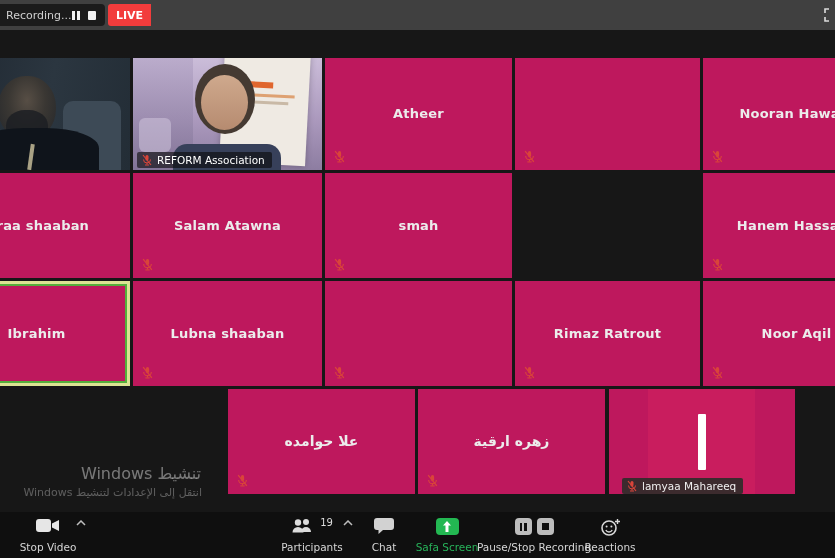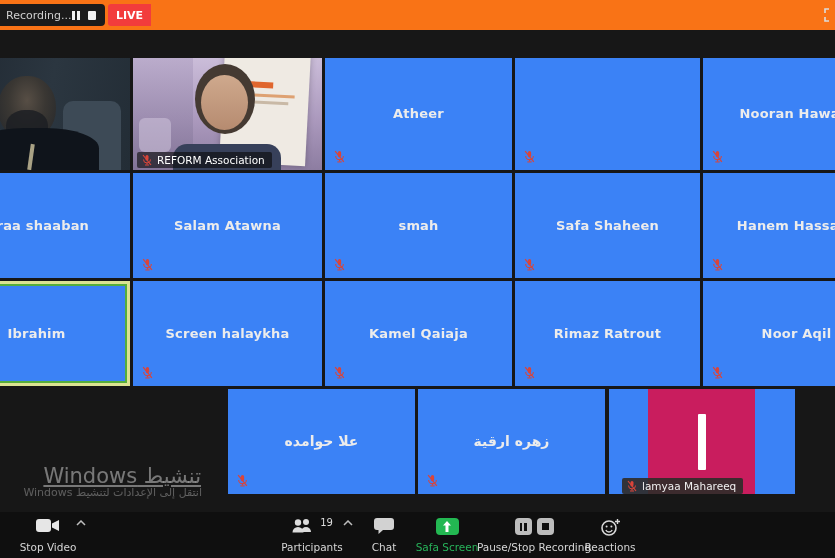--- a/index.html
+++ b/index.html
@@ -1,34 +1,34 @@
 <!DOCTYPE html>
 <html><head>
 <meta charset="utf-8">
 <style>
   * { margin:0; padding:0; box-sizing:border-box; }
   html,body { background:#000; }
   body { font-family:"DejaVu Sans", sans-serif; }
   .screen { position:relative; width:835px; height:558px; background:#141414; overflow:hidden; }
 
   
-  .topbar { position:absolute; left:0; top:0; width:835px; height:30px; background:#f97316; z-index:30; }
+  .topbar { position:absolute; left:0; top:0; width:835px; height:30px; background:#404040; z-index:30; }
   .rec-chip { position:absolute; left:0; top:4px; height:22px; width:105px; background:#1b1b1b; border-radius:0 4px 4px 0; display:flex; align-items:center; }
   .rec-text { color:#cfcfcf; font-size:11px; padding-left:6px; flex:1; white-space:nowrap; }
   .pause-glyph { display:inline-flex; gap:2px; margin-right:8px; cursor:pointer; }
   .pause-glyph i { width:3px; height:9px; background:#f2f2f2; display:block; }
   .stop-glyph { width:9px; height:9px; background:#f2f2f2; border-radius:1px; margin-right:9px; cursor:pointer; }
   .live-badge { position:absolute; left:108px; top:4px; height:22px; background:#f23c3c; color:#fff; font-weight:bold; font-size:11px; display:flex; align-items:center; padding:0 8px; border-radius:3px 0 0 3px; }
   .fb-chip { position:absolute; left:137px; top:4px; height:22px; background:#2e2e2e; color:#e8e8e8; font-size:11px; display:flex; align-items:center; padding:0 10px; border-radius:0 3px 3px 0; }
   .speaker-btn { position:absolute; right:23px; top:4px; height:22px; background:#2d2d2d; color:#e8e8e8; font-size:11px; display:flex; align-items:center; gap:6px; padding:0 9px; border-radius:4px; cursor:pointer; }
   .expand-btn { position:absolute; right:-6px; top:7px; width:18px; height:16px; }
 
   
   .grid-bg { position:absolute; left:0; top:30px; width:835px; height:482px; background:#171717; }
-  .tile { position:absolute; background:#3b82f6; overflow:hidden; cursor:pointer; }
+  .tile { position:absolute; background:#be185d; overflow:hidden; cursor:pointer; }
   .tile .pname { position:absolute; left:0; right:0; top:50%; transform:translateY(-55%); text-align:center; color:#ececec; font-size:13px; font-weight:600; letter-spacing:.2px; white-space:nowrap; }
   .tile .pname.ar { font-size:14px; }
   .mic-muted { position:absolute; left:8px; bottom:7px; width:13px; height:13px; }
   .active-speaker { border:3px solid #dbe392; box-shadow:inset 0 0 0 2px #55ae3b; }
   .name-chip { position:absolute; left:4px; bottom:2px; display:flex; align-items:center; gap:4px; background:rgba(10,10,10,.62); color:#fff; font-size:10.5px; padding:2px 7px 2px 4px; border-radius:2px; white-space:nowrap; }
   .name-chip .mic-inline { width:12px; height:12px; }
   .chip-solid { left:13px; bottom:0; background:rgba(48,44,42,.92); color:#f0f0f0; }
 
   
   .scene-man { position:absolute; inset:0; background:linear-gradient(100deg,#1f2730 0%,#2b3640 55%,#232d36 100%); }
@@ -49,21 +49,21 @@
   .wm-hair { position:absolute; left:62px; top:6px; width:60px; height:70px; border-radius:50%; background:#453a32; }
   .wm-face { position:absolute; left:68px; top:17px; width:47px; height:55px; border-radius:50%; background:linear-gradient(180deg,#cfa98d,#b68b70); }
   .wm-body { position:absolute; left:40px; bottom:-4px; width:108px; height:30px; border-radius:14px 14px 0 0; background:#37405a; }
   .wm-blur { position:absolute; left:6px; bottom:18px; width:32px; height:34px; border-radius:6px; background:#cfc5dd; opacity:.55; }
 
   
   .avatar-block { position:absolute; left:39px; top:0; width:107px; height:105px; background:#c91d5e; display:flex; align-items:center; justify-content:center; }
   .avatar-letter { width:8px; height:56px; background:#ffffff; border-radius:1px; overflow:hidden; color:transparent; }
 
   
-  .wm-line1 { position:absolute; left:35px; top:464px; width:166px; direction:rtl; color:rgba(255,255,255,.42); font-size:21px; z-index:20;text-decoration:underline; }
+  .wm-line1 { position:absolute; left:35px; top:464px; width:166px; direction:rtl; color:rgba(255,255,255,.42); font-size:16px; z-index:20; }
   .wm-line2 { position:absolute; left:-18px; top:486px; width:220px; direction:rtl; color:rgba(255,255,255,.30); font-size:11px; z-index:20; }
 
   
   .tooltip { position:absolute; left:8px; top:503px; background:#f3f3f3; border:1px solid #8a8a8a; color:#2b2b2b; font-size:11px; padding:2px 6px; z-index:40; white-space:nowrap; }
 
   
   .toolbar { position:absolute; left:0; bottom:0; width:835px; height:46px; background:#0f0f0f; z-index:35; }
   .tb-btn { position:absolute; top:0; height:46px; display:flex; flex-direction:column; align-items:center; justify-content:space-between; padding:6px 0 5px 0; cursor:pointer; }
   .tb-label { color:#d6d6d6; font-size:10.5px; white-space:nowrap; }
   .tb-label.green { color:#27b35a; }
@@ -183,56 +183,45 @@
   <div class="tile" style="left:133px;top:173px;width:189px;height:105px">
     <span class="pname">Salam Atawna</span>
     <svg class="mic-muted" viewBox="0 0 24 24">
         <rect x="9" y="2" width="6" height="11" rx="3" fill="#d9453a"></rect>
         <path d="M5 11a7 7 0 0 0 14 0" stroke="#d9453a" stroke-width="2" fill="none"></path>
         <rect x="11" y="17" width="2" height="4" fill="#d9453a"></rect>
         <rect x="8" y="21" width="8" height="2" fill="#d9453a"></rect>
         <path d="M4 2L20 22" stroke="#d9453a" stroke-width="2.4"></path>
       </svg>
   </div>
-  <div class="tile" style="left:515px;top:173px;width:185px;height:105px">
-    <span class="pname">Safa Shaheen</span>
-    <svg class="mic-muted" viewBox="0 0 24 24">
-        <rect x="9" y="2" width="6" height="11" rx="3" fill="#d9453a"></rect>
-        <path d="M5 11a7 7 0 0 0 14 0" stroke="#d9453a" stroke-width="2" fill="none"></path>
-        <rect x="11" y="17" width="2" height="4" fill="#d9453a"></rect>
-        <rect x="8" y="21" width="8" height="2" fill="#d9453a"></rect>
-        <path d="M4 2L20 22" stroke="#d9453a" stroke-width="2.4"></path>
-      </svg>
-  </div>
   <div class="tile" style="left:703px;top:173px;width:187px;height:105px">
     <span class="pname">Hanem Hassasn</span>
     <svg class="mic-muted" viewBox="0 0 24 24">
         <rect x="9" y="2" width="6" height="11" rx="3" fill="#d9453a"></rect>
         <path d="M5 11a7 7 0 0 0 14 0" stroke="#d9453a" stroke-width="2" fill="none"></path>
         <rect x="11" y="17" width="2" height="4" fill="#d9453a"></rect>
         <rect x="8" y="21" width="8" height="2" fill="#d9453a"></rect>
         <path d="M4 2L20 22" stroke="#d9453a" stroke-width="2.4"></path>
       </svg>
   </div>
 
   <div class="tile active-speaker" style="left:-57px;top:281px;width:187px;height:105px">
     <span class="pname">Ibrahim</span>
   </div>
   <div class="tile" style="left:133px;top:281px;width:189px;height:105px">
-    <span class="pname">Screen halaykha</span>
+    <span class="pname">Lubna shaaban</span>
     <svg class="mic-muted" viewBox="0 0 24 24">
         <rect x="9" y="2" width="6" height="11" rx="3" fill="#d9453a"></rect>
         <path d="M5 11a7 7 0 0 0 14 0" stroke="#d9453a" stroke-width="2" fill="none"></path>
         <rect x="11" y="17" width="2" height="4" fill="#d9453a"></rect>
         <rect x="8" y="21" width="8" height="2" fill="#d9453a"></rect>
         <path d="M4 2L20 22" stroke="#d9453a" stroke-width="2.4"></path>
       </svg>
   </div>
   <div class="tile" style="left:325px;top:281px;width:187px;height:105px">
-    <span class="pname">Kamel Qaiaja</span>
     <svg class="mic-muted" viewBox="0 0 24 24">
         <rect x="9" y="2" width="6" height="11" rx="3" fill="#d9453a"></rect>
         <path d="M5 11a7 7 0 0 0 14 0" stroke="#d9453a" stroke-width="2" fill="none"></path>
         <rect x="11" y="17" width="2" height="4" fill="#d9453a"></rect>
         <rect x="8" y="21" width="8" height="2" fill="#d9453a"></rect>
         <path d="M4 2L20 22" stroke="#d9453a" stroke-width="2.4"></path>
       </svg>
   </div>
   <div class="tile" style="left:515px;top:281px;width:185px;height:105px">
     <span class="pname">Rimaz Ratrout</span>

